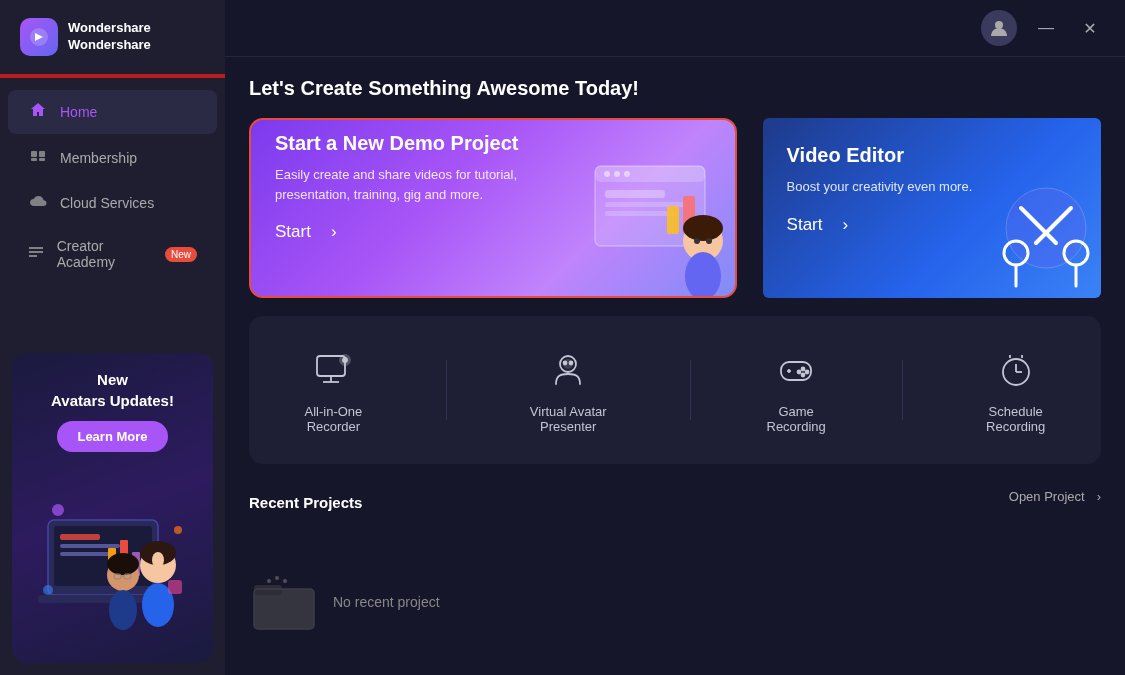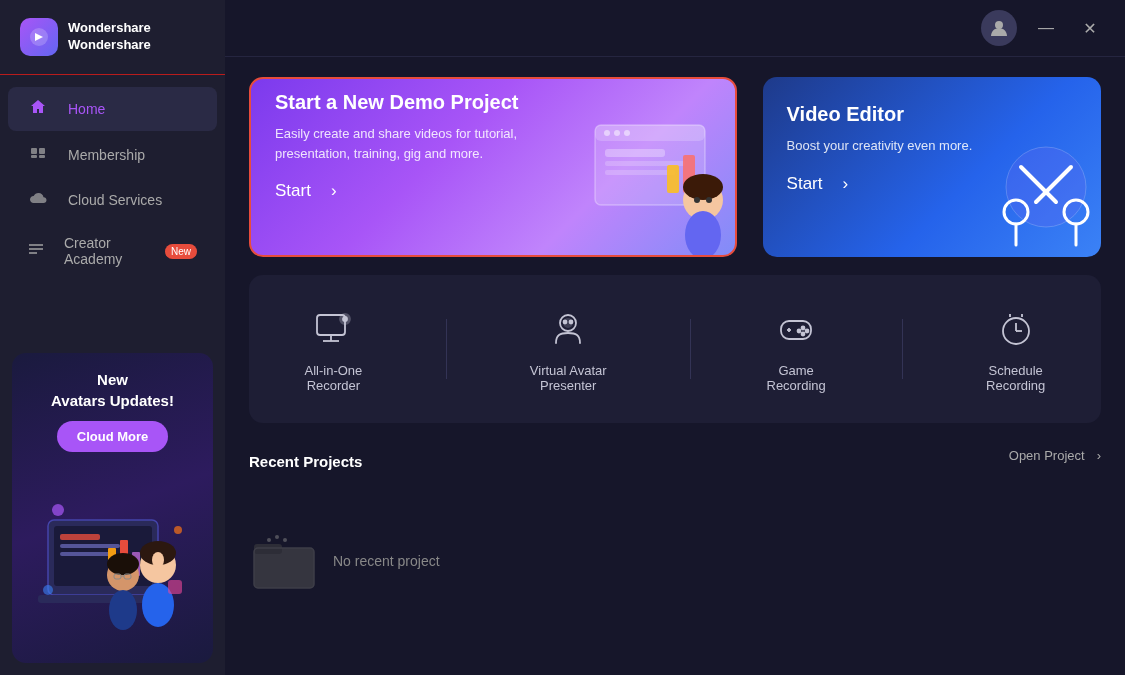--- a/index.html
+++ b/index.html
@@ -21,21 +21,21 @@
       display: flex;
       flex-direction: column;
       height: 675px;
     }
 
     .logo-area {
       display: flex;
       align-items: center;
       gap: 10px;
       padding: 18px 20px;
-      border-bottom: 1px solid #b91c1c;
+      border-bottom: 4px solid #b91c1c;
     }
 
     .logo-icon {
       width: 38px;
       height: 38px;
       background: linear-gradient(135deg, #a855f7, #6366f1);
       border-radius: 10px;
       display: flex;
       align-items: center;
       justify-content: center;
@@ -53,21 +53,21 @@
     }
 
     .nav-items {
       padding: 10px 0;
       flex: 1;
     }
 
     .nav-item {
       display: flex;
       align-items: center;
-      gap: 20px;
+      gap: 12px;
       padding: 12px 20px;
       cursor: pointer;
       border-radius: 8px;
       margin: 2px 8px;
       color: #aaa;
       font-size: 14px;
       transition: background 0.2s;
     }
 
     .nav-item.active {
@@ -209,21 +209,21 @@
       position: relative;
       overflow: hidden;
       border: 2px solid #e74c3c;
       cursor: pointer;
       min-height: 180px;
     }
 
     .hero-card-editor {
       flex: 1.2;
       background: linear-gradient(135deg, #1e3a8a 0%, #2563eb 60%, #3b82f6 100%);
-      border-radius: 14px;
+      border-radius: 6px;
       padding: 26px 24px;
       position: relative;
       overflow: hidden;
       cursor: pointer;
       min-height: 180px;
       margin-left: 12px;
     }
 
     .hero-card-title {
       font-size: 20px;
@@ -401,21 +401,21 @@
           <path d="M1 3h14v2H1zm0 4h14v2H1zm0 4h8v2H1z"></path>
         </svg>
       </span>
       <span class="nav-label">Creator Academy</span>
       <span class="new-badge">New</span>
     </div>
   </nav>
 
   <div class="ad-card">
     <div class="ad-title">New<br>Avatars Updates!</div>
-    <button class="ad-btn">Cloud More</button>
+    <button class="ad-btn">Learn More</button>
     <div class="ad-illustration">
       
       <svg width="170" height="180" viewBox="0 0 170 180">
 
         <rect x="20" y="60" width="110" height="75" rx="6" fill="#2a2a5a" stroke="#4444aa" stroke-width="1.5"></rect>
         <rect x="26" y="66" width="98" height="60" rx="3" fill="#1a1a3a"></rect>
 
         <rect x="32" y="74" width="40" height="6" rx="2" fill="#e74c3c" opacity="0.8"></rect>
         <rect x="32" y="84" width="60" height="4" rx="2" fill="#555599"></rect>
         <rect x="32" y="92" width="50" height="4" rx="2" fill="#555599"></rect>
@@ -460,20 +460,21 @@
           <circle cx="10" cy="7" r="4"></circle>
           <path d="M2 18c0-4.4 3.6-8 8-8s8 3.6 8 8H2z"></path>
         </svg>
       </button>
       <button class="title-bar-btn">—</button>
       <button class="title-bar-btn">✕</button>
     </div>
   </div>
 
   <div class="content-area">
+    <div class="page-greeting">Let's Create Something Awesome Today!</div>
 
     <div class="hero-cards">
 
       <div class="hero-card-demo">
         <div class="hero-card-title">Start a New Demo Project</div>
         <div class="hero-card-desc">Easily create and share videos for tutorial, presentation, training, gig and more.</div>
         <div class="hero-card-link">
           <span>Start</span>
           <span>›</span>
         </div>

